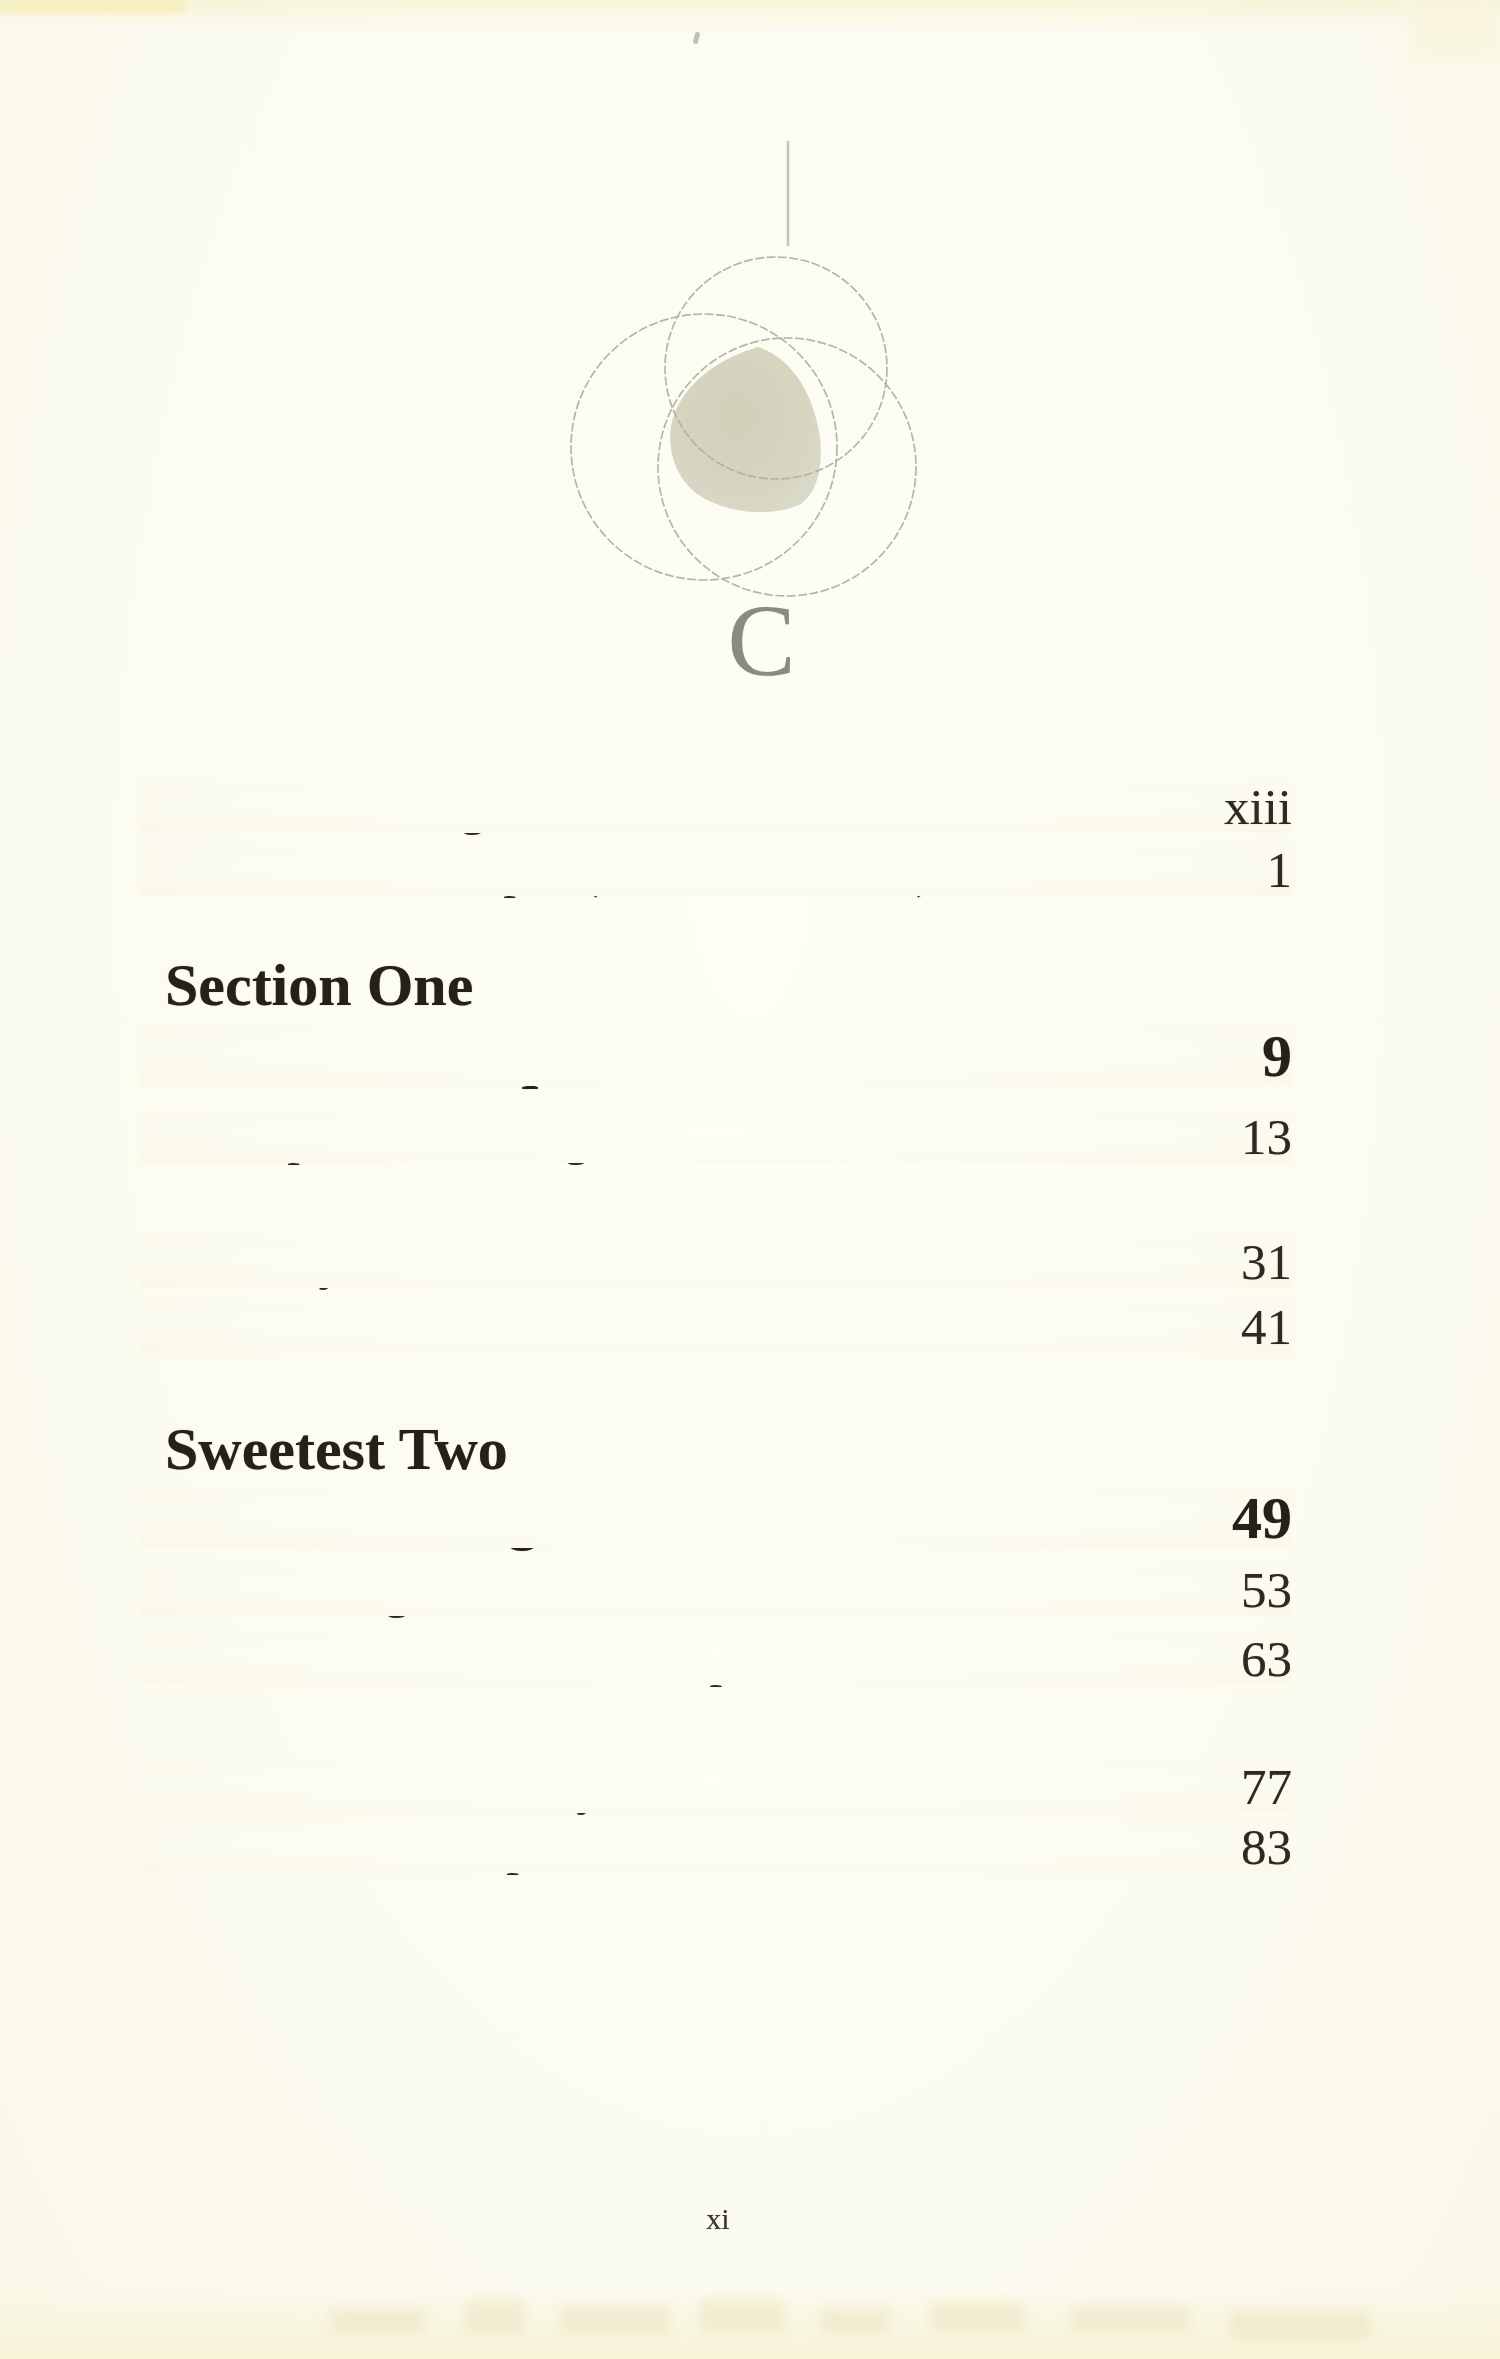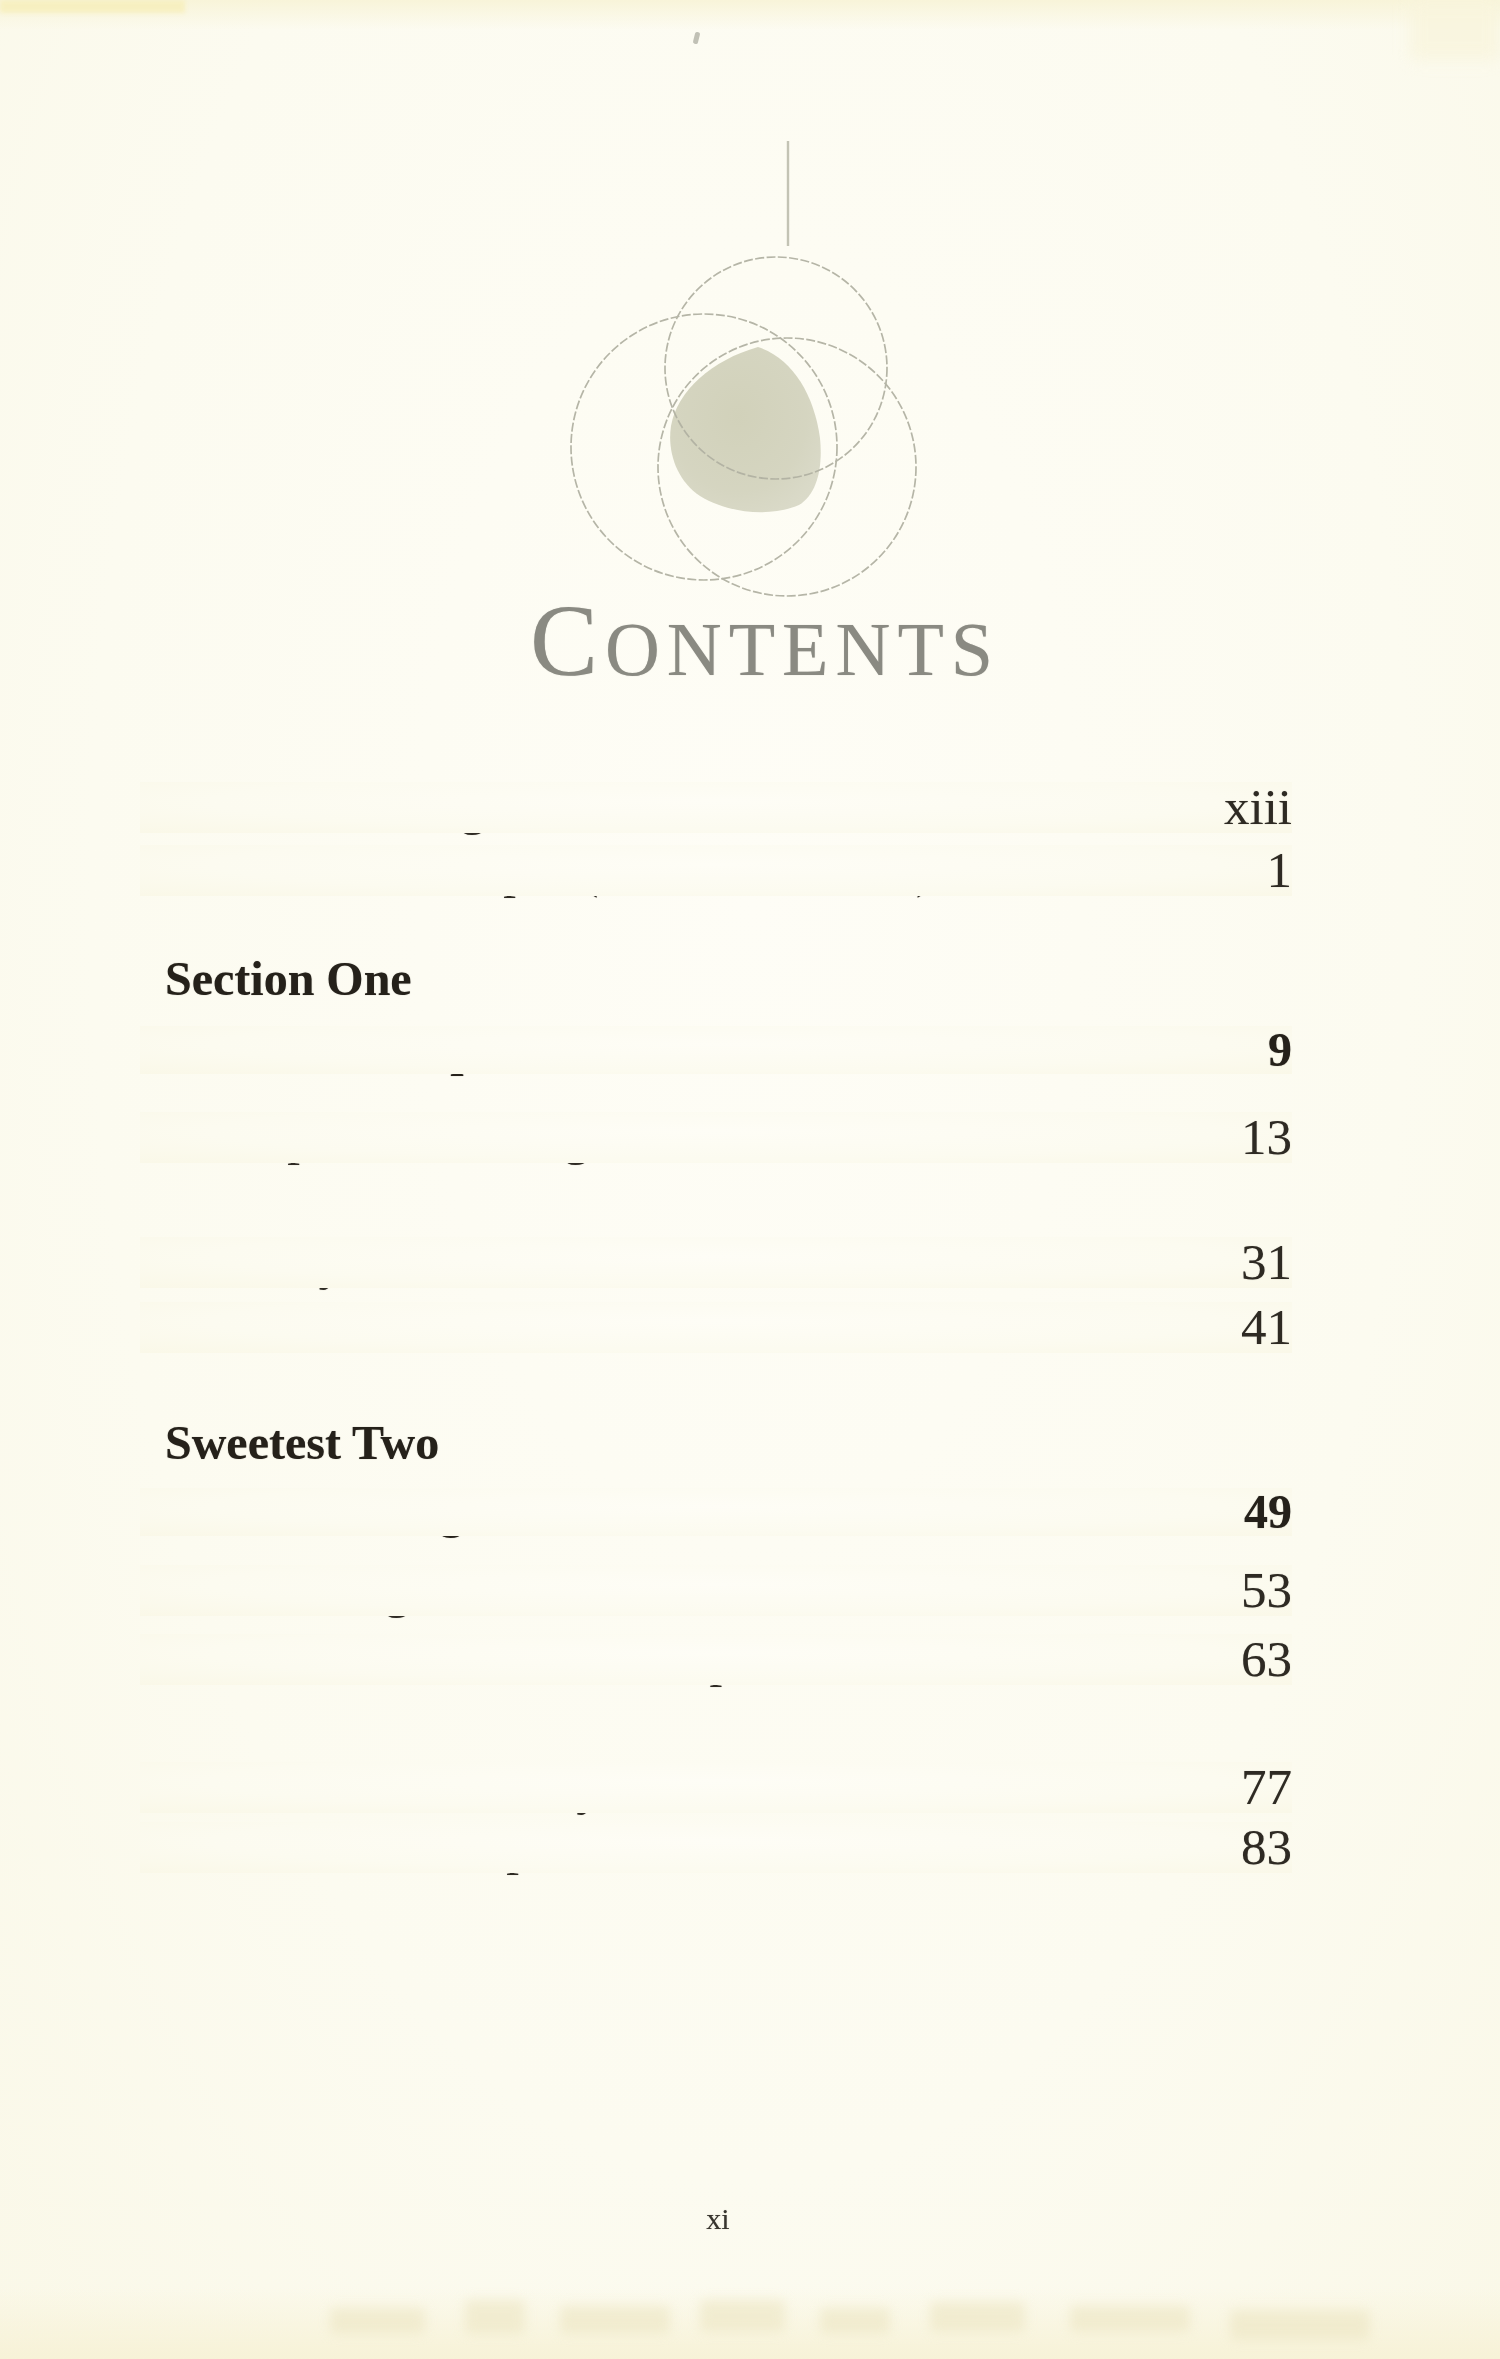--- a/index.html
+++ b/index.html
@@ -50,21 +50,21 @@
   .toc-row{
     position:absolute;left:0;right:0;
     display:flex;align-items:flex-end;line-height:1;
     font-size:51px;color:#2e2a23;
     text-shadow:0 0 1px rgba(46,42,35,.35);
   }
   .toc-row .num{width:72px;text-align:right;flex:none;}
   .toc-row .label{margin-left:13px;}
   .toc-row .page{margin-left:auto;text-align:right;}
   .kind-section-heading,.kind-section-title{
-    font-weight:bold;font-size:48px;color:#25211a;padding-left:25px;
+    font-weight:bold;font-size:60px;color:#25211a;padding-left:25px;
     text-shadow:0 0 1px rgba(37,33,26,.45);
   }
   .kind-section-heading .label,.kind-section-title .label{margin-left:0;}
   .kind-front .num{  }
   .row-0{top:782px;}
   .row-1{top:845px;}
   .row-2{top:955px;}
   .row-3{top:1026px;}
   .row-4{top:1112px;}
   .row-5{top:1174px;}
@@ -117,21 +117,20 @@
              C 677 391 712 360 758 347 Z" fill="url(#cg)" opacity="0.95"></path>
     <g fill="none" stroke="#b2b2a3" stroke-width="1.7" stroke-dasharray="9 2.4" opacity="0.95">
       <circle cx="776" cy="368" r="111"></circle>
       <circle cx="704" cy="447" r="133"></circle>
       <circle cx="787" cy="467" r="129"></circle>
     </g>
   </svg>
 
   <div class="contents-title">
     <span class="big-c">C</span>
-      <span class="rest">ONTENTS</span>
   </div>
 
   <div class="toc">
       <div class="toc-row kind-front row-0">
     <span class="num"></span>
     <span class="label">Acknowledgments</span>
     <span class="page">xiii</span>
   </div>
       <div class="toc-row kind-chapter row-1">
     <span class="num">1.</span>

